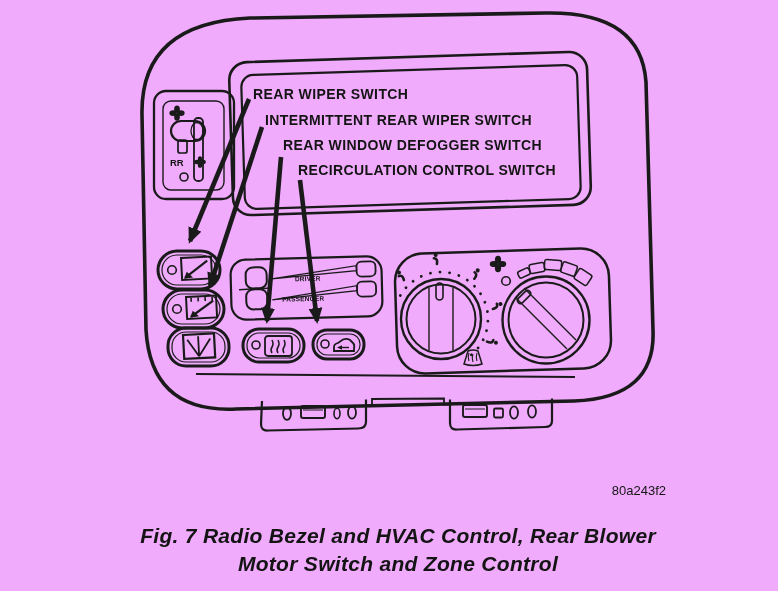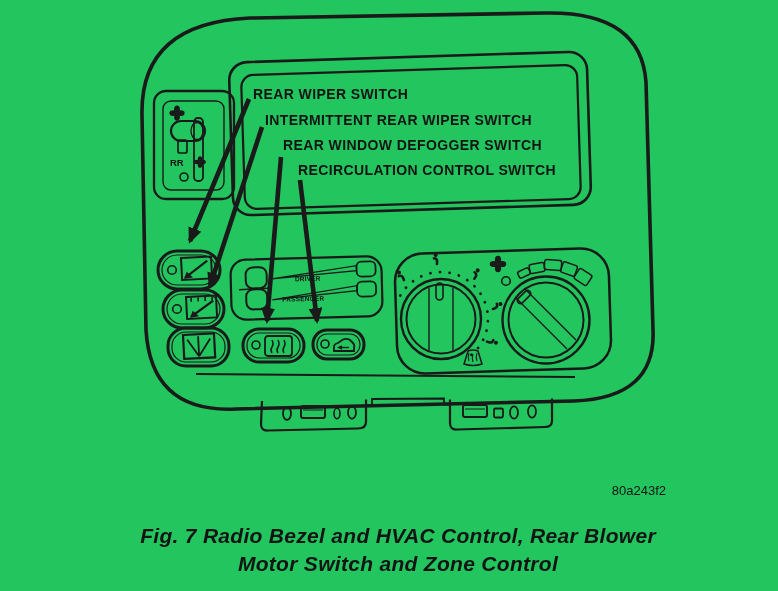--- a/index.html
+++ b/index.html
@@ -1,16 +1,16 @@
 <!DOCTYPE html>
 <html><head>
 <meta charset="utf-8">
 <style>
   html,body{margin:0;padding:0;background:#ffffff;}
-  .page{position:relative;width:778px;height:591px;background:#22c55e;overflow:hidden;
+  .page{position:relative;width:778px;height:591px;background:#f0abfc;overflow:hidden;
         font-family:"Liberation Sans",sans-serif;}
   svg{position:absolute;left:0;top:0;}
   .ln{fill:none;stroke:#1a1a1a;}
   .ink{fill:#1a1a1a;}
   text{fill:#141414;}
   .callout{font-family:"Liberation Sans",sans-serif;font-weight:700;font-size:14px;letter-spacing:.4px;}
   .tiny{font-family:"Liberation Sans",sans-serif;font-weight:700;font-size:6.5px;letter-spacing:.2px;}
   .rr{font-family:"Liberation Sans",sans-serif;font-weight:700;font-size:9.5px;}
   .figcode{font-family:"Liberation Sans",sans-serif;font-size:13px;font-weight:400;}
   .caption{font-family:"Liberation Sans",sans-serif;font-weight:700;font-style:italic;font-size:21px;letter-spacing:.3px;}

